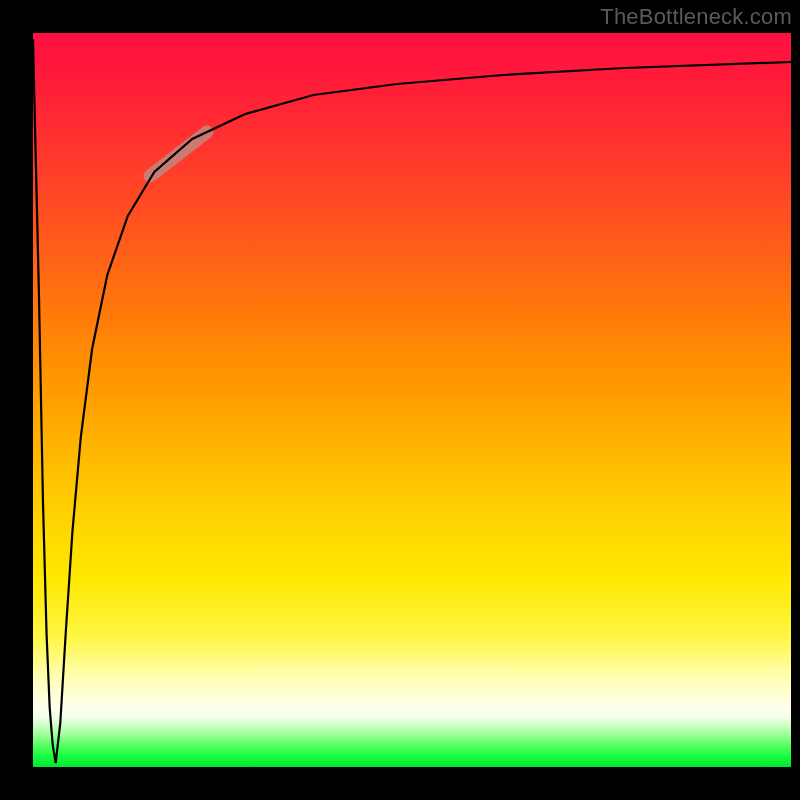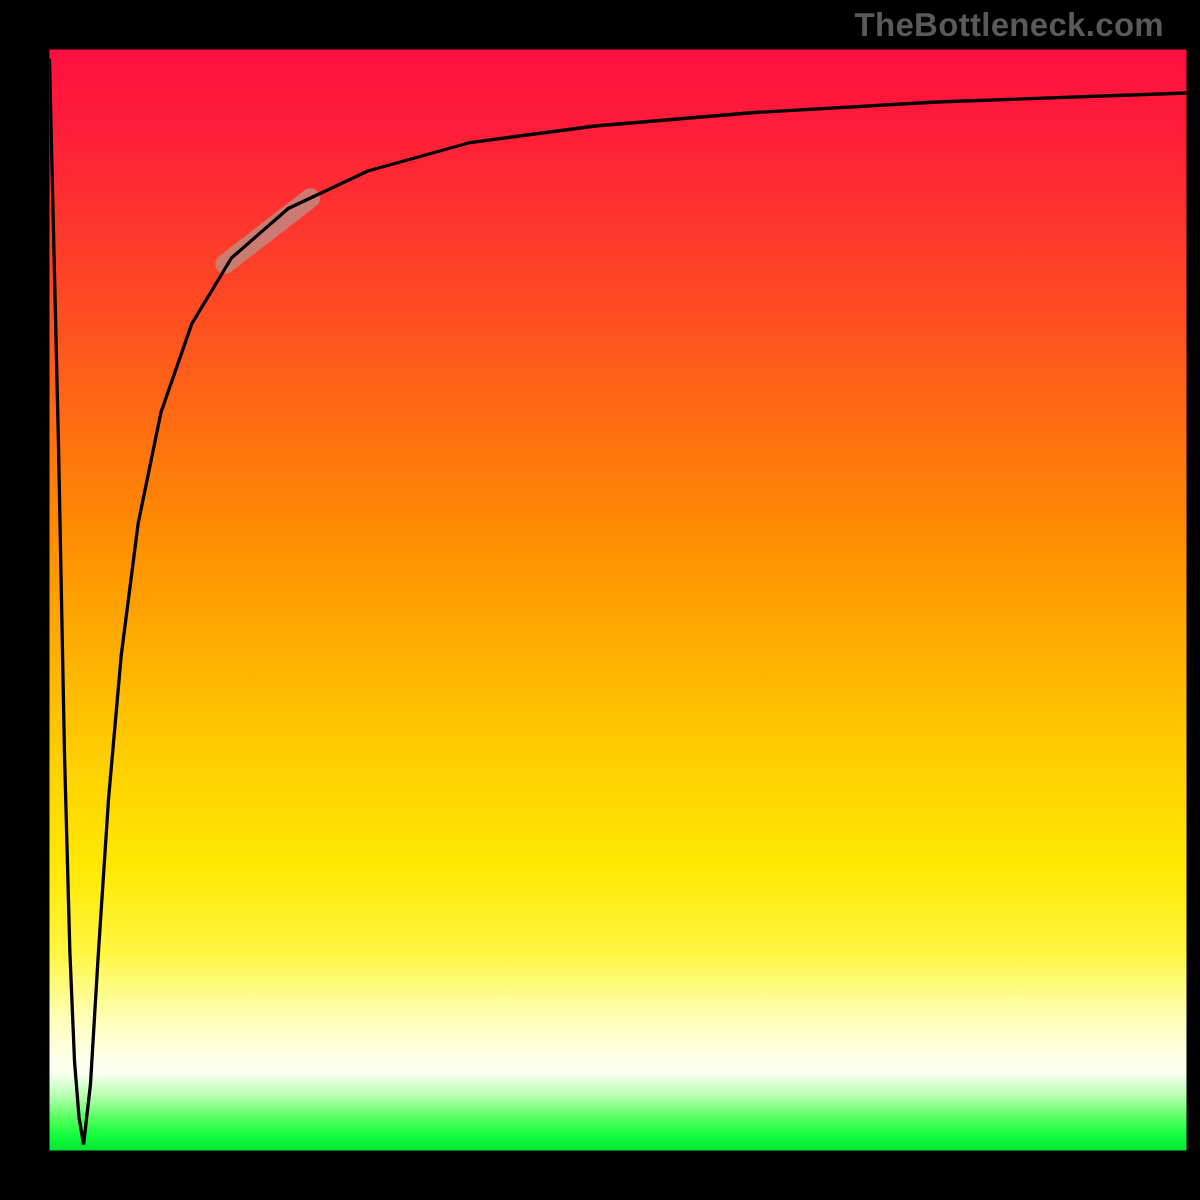--- a/index.html
+++ b/index.html
@@ -7,24 +7,24 @@
     width: 800px;
     height: 800px;
     background: #000;
     position: relative;
     font-family: Arial, Helvetica, sans-serif;
     overflow: hidden;
   }
   .watermark {
     position: absolute;
     top: 4px;
-    right: 24px;
+    right: 8px;
     font-size: 22px;
     color: #5a5a5a;
-    font-weight: 700;
+    font-weight: 400;
     letter-spacing: 0.2px;
     z-index: 10;
   }
   .plot-area {
     position: absolute;
     left: 33px;
     top: 33px;
     width: 758px;
     height: 734px;
   }

